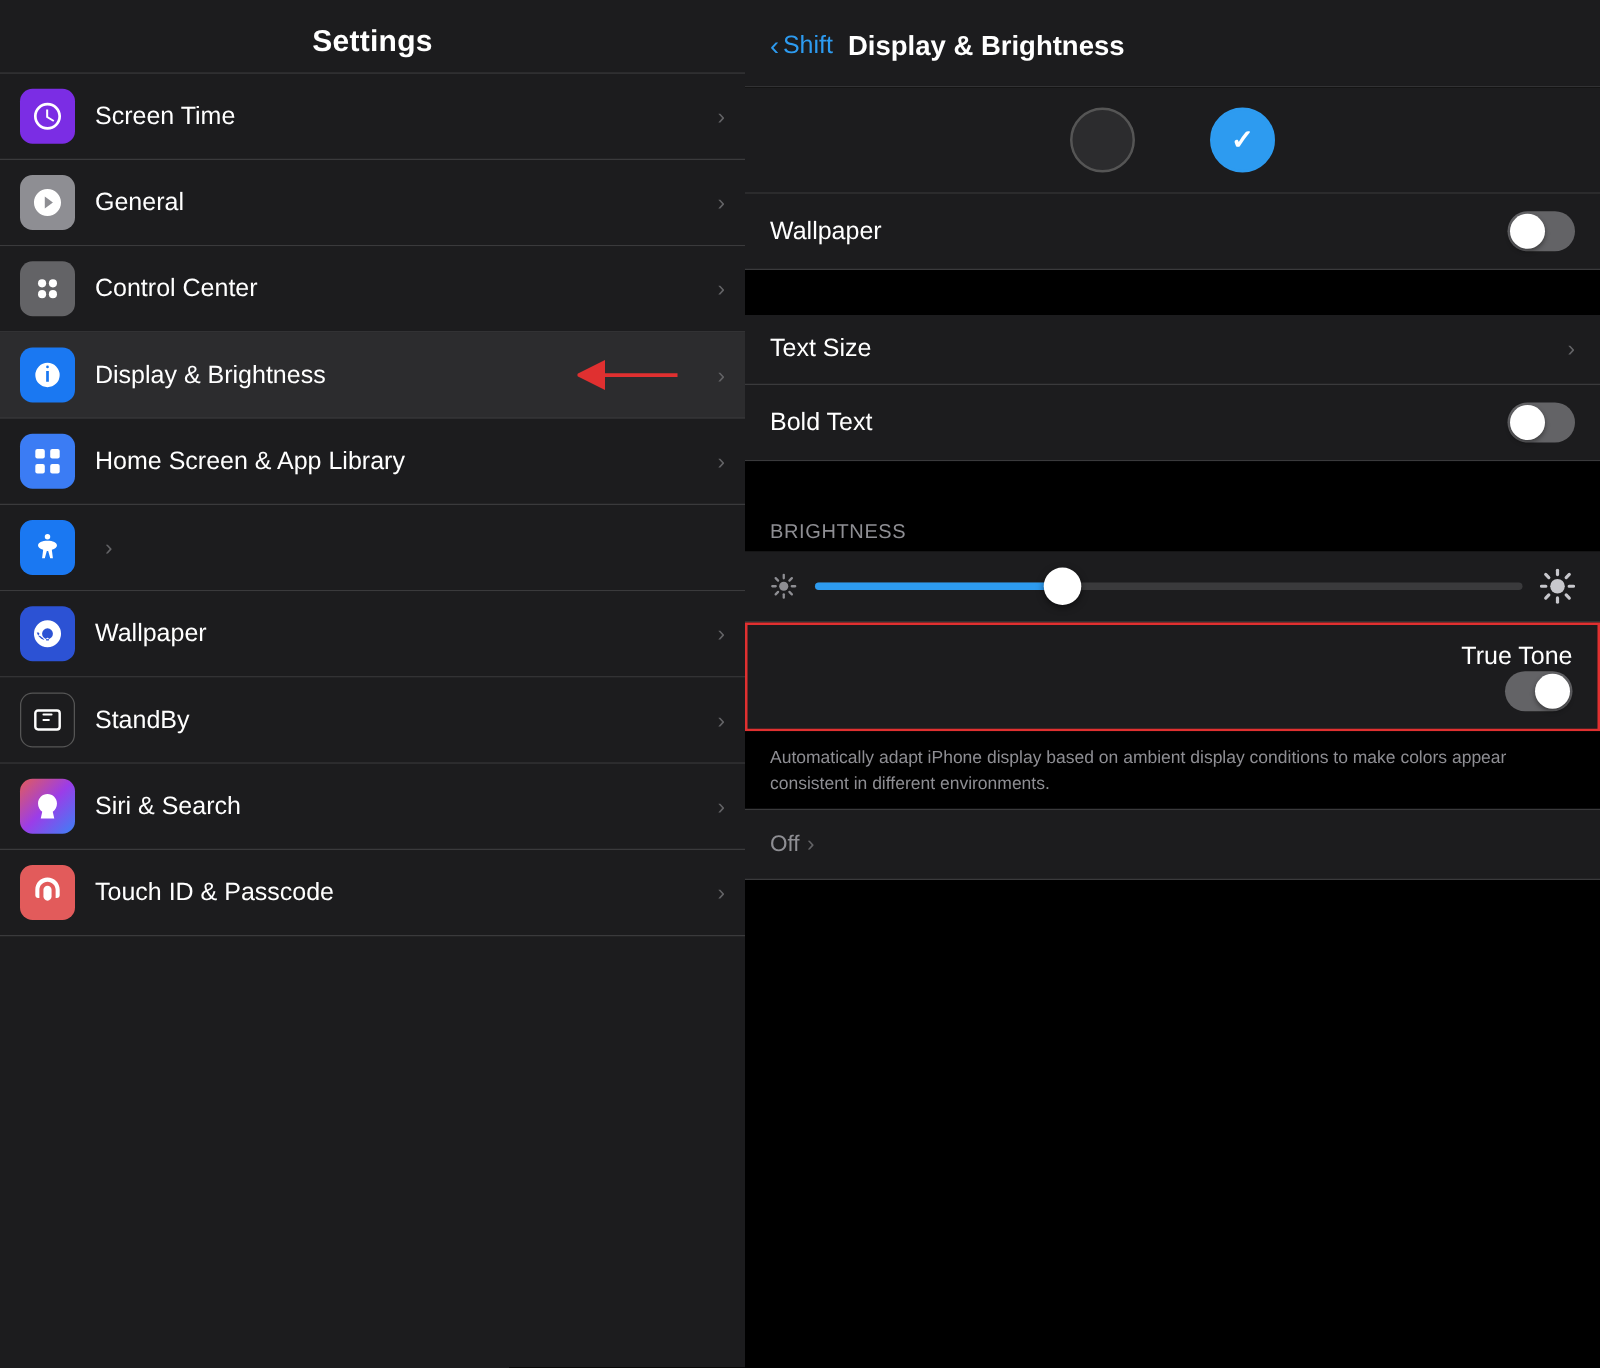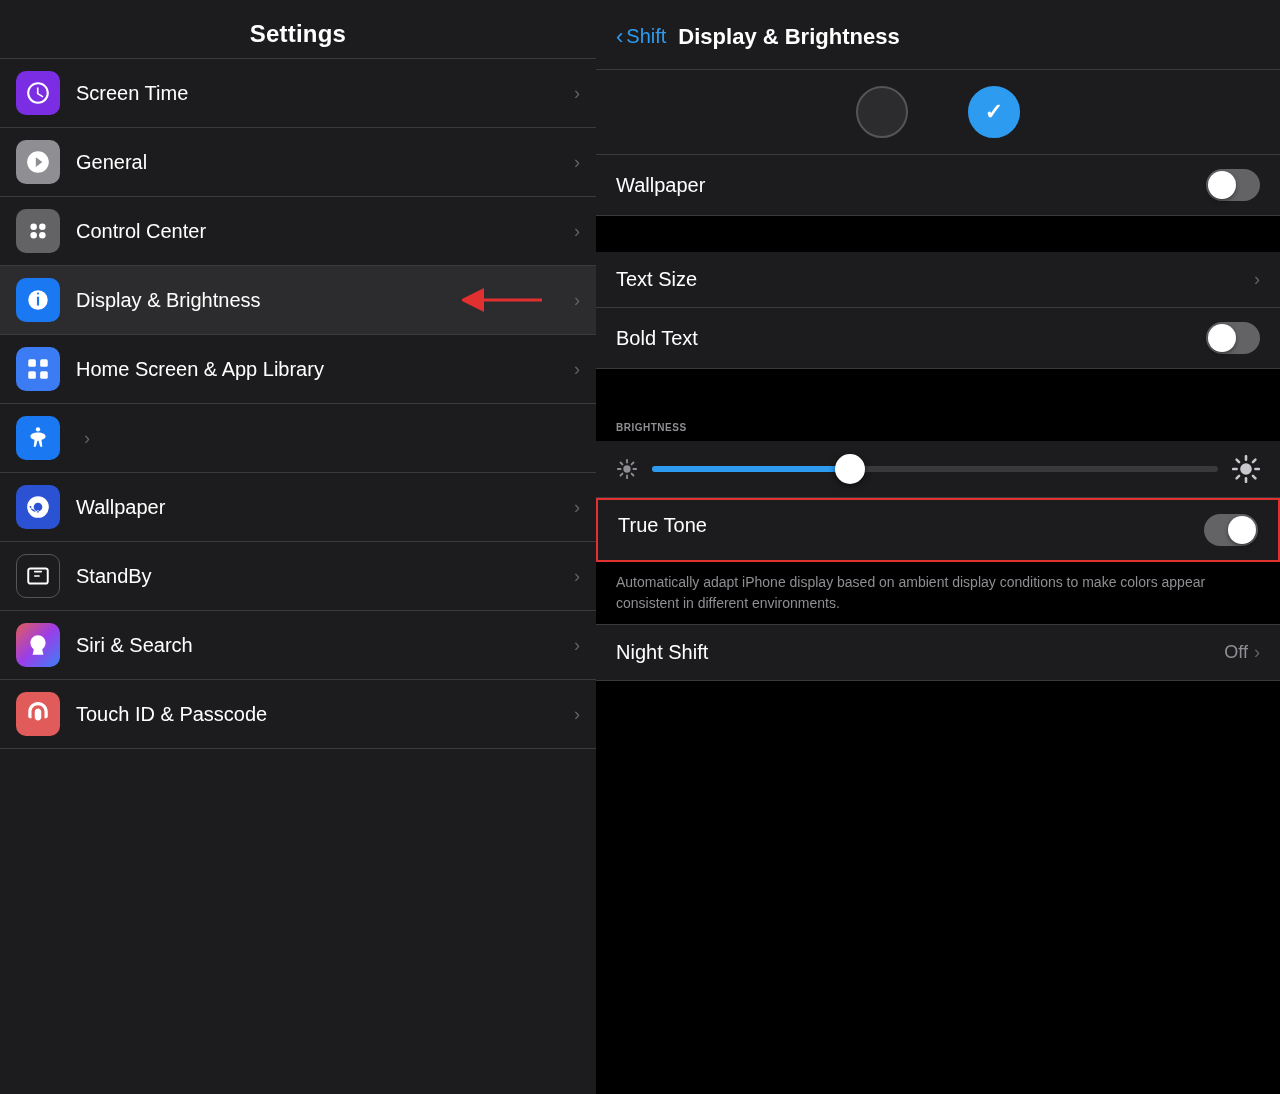--- a/index.html
+++ b/index.html
@@ -245,24 +245,23 @@
     }
 
     
     .brightness-label {
       padding: 12px 20px 6px 20px;
       background: #000;
     }
 
     .brightness-label-text {
       color: #8e8e93;
-      font-size: 10px;
+      font-size: 16px;
       letter-spacing: 0.5px;
       text-transform: uppercase;
-      font-weight: bold;
     }
 
     .brightness-row {
       display: flex;
       align-items: center;
       padding: 14px 20px;
       background: #1c1c1e;
       border-bottom: 1px solid #3a3a3c;
       gap: 14px;
     }
@@ -290,26 +289,27 @@
       position: absolute;
       top: 50%;
       left: 35%;
       transform: translate(-50%, -50%);
       box-shadow: 0 2px 6px rgba(0,0,0,0.5);
     }
 
     
     .true-tone-row {
       display: flex;
-      align-items: flex-start;
+      align-items: flex-end;
       padding: 14px 20px;
       background: #1c1c1e;
       border: 2px solid #e03030;
       min-height: 56px;
       margin: 0;
+      flex-direction: column;
     }
 
     .true-tone-label {
       color: #fff;
       font-size: 20px;
       flex: 1;
     }
 
     
     .description-text {
@@ -572,19 +572,18 @@
       <div class="toggle" style="background:#636366;">
         <div class="toggle-knob" style="left:24px;"></div>
       </div>
     </div>
 
     <div class="description-text">
       <span>Automatically adapt iPhone display based on ambient display conditions to make colors appear consistent in different environments.</span>
     </div>
 
     <div class="night-row">
-      <span class="night-label">Night Shift</span>
       <span class="night-value">Off</span>
       <span class="nav-chevron">›</span>
     </div>
 
   </div>
 </div>
 
 </body></html>

